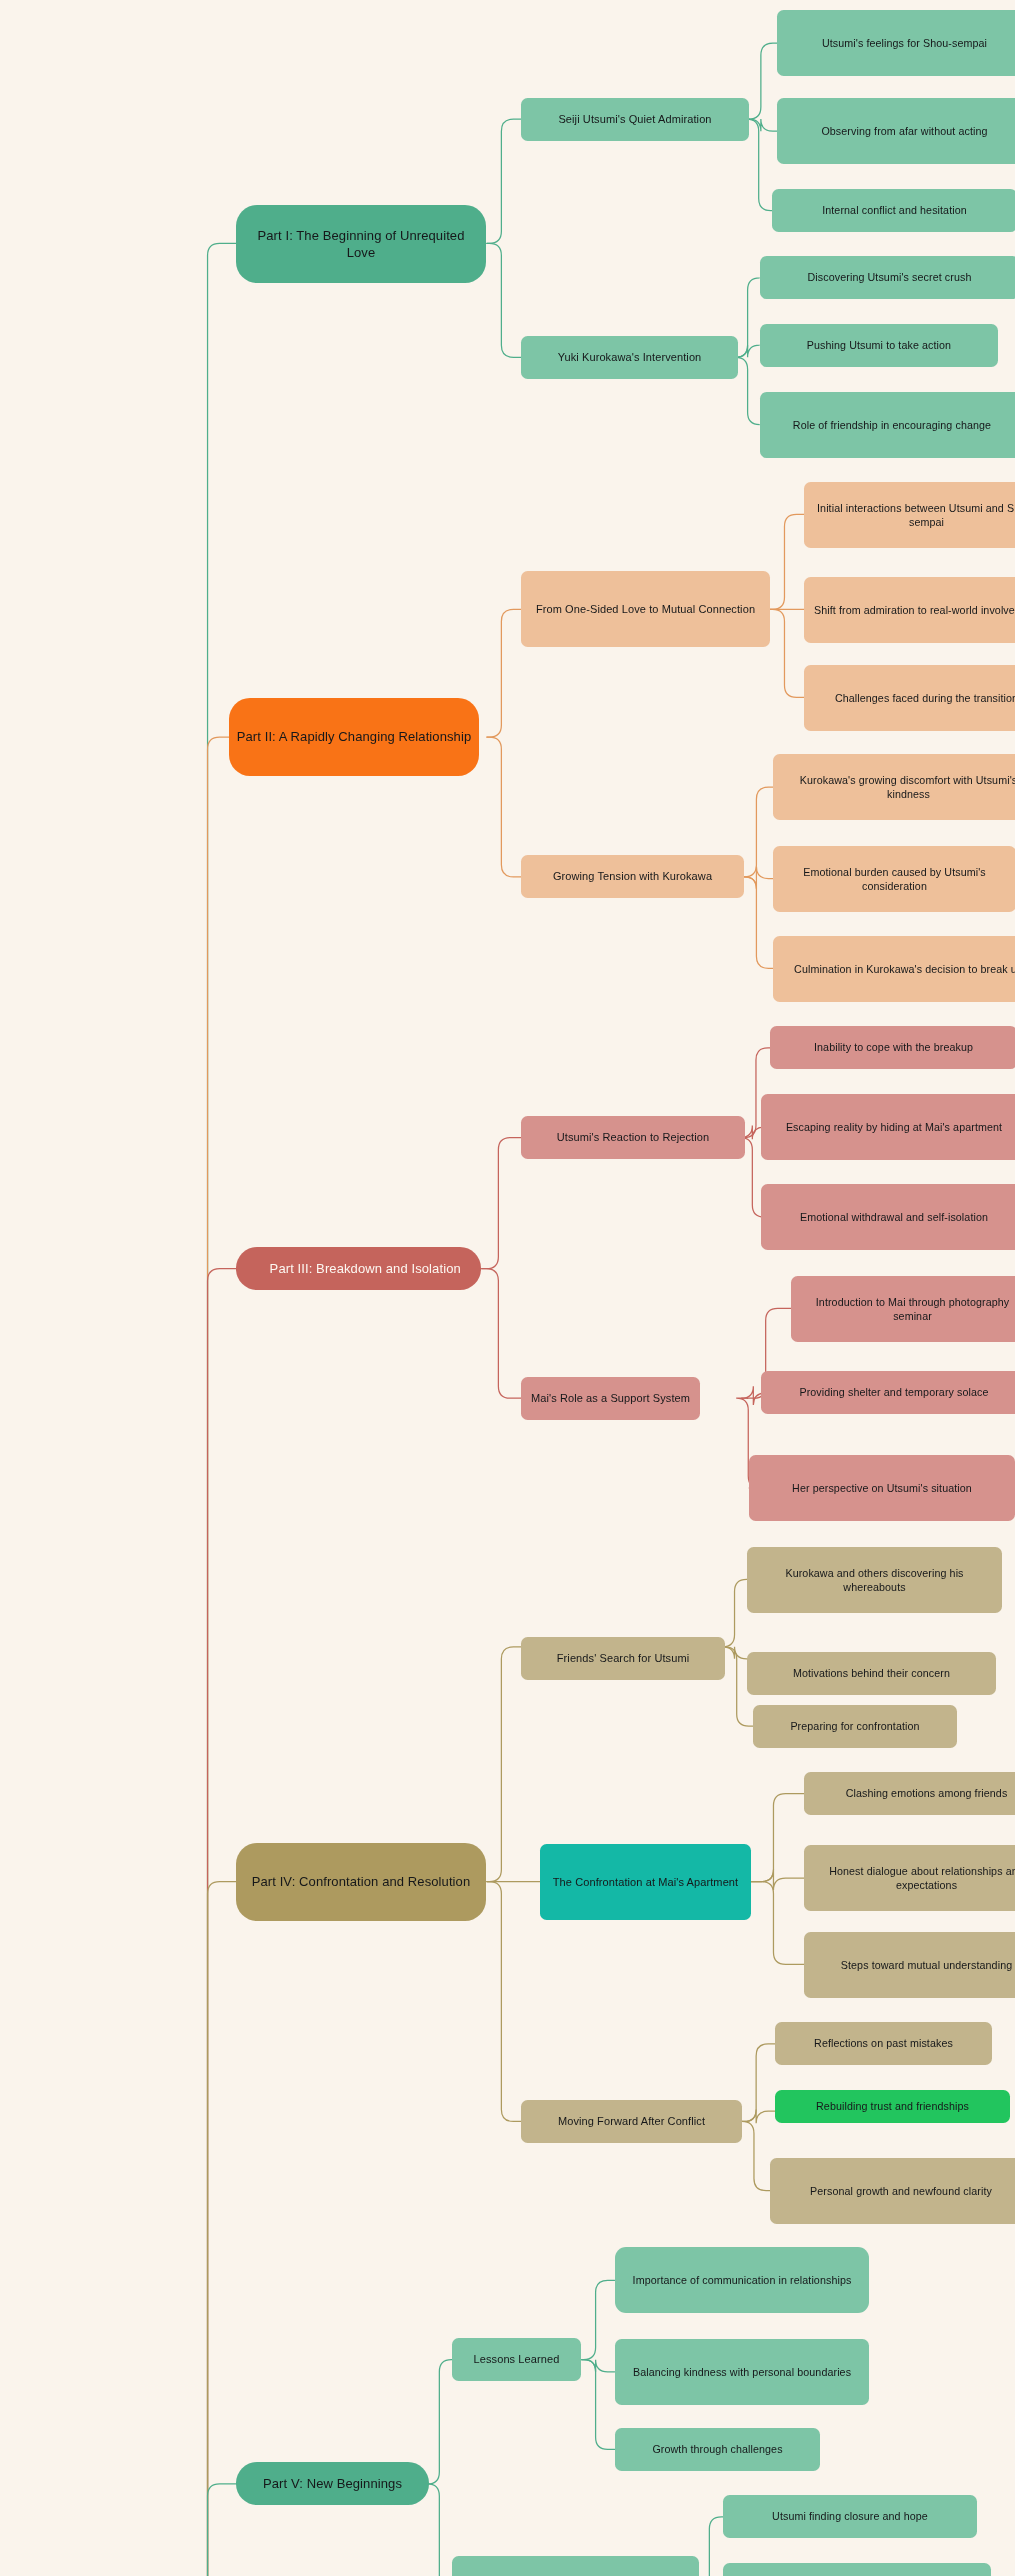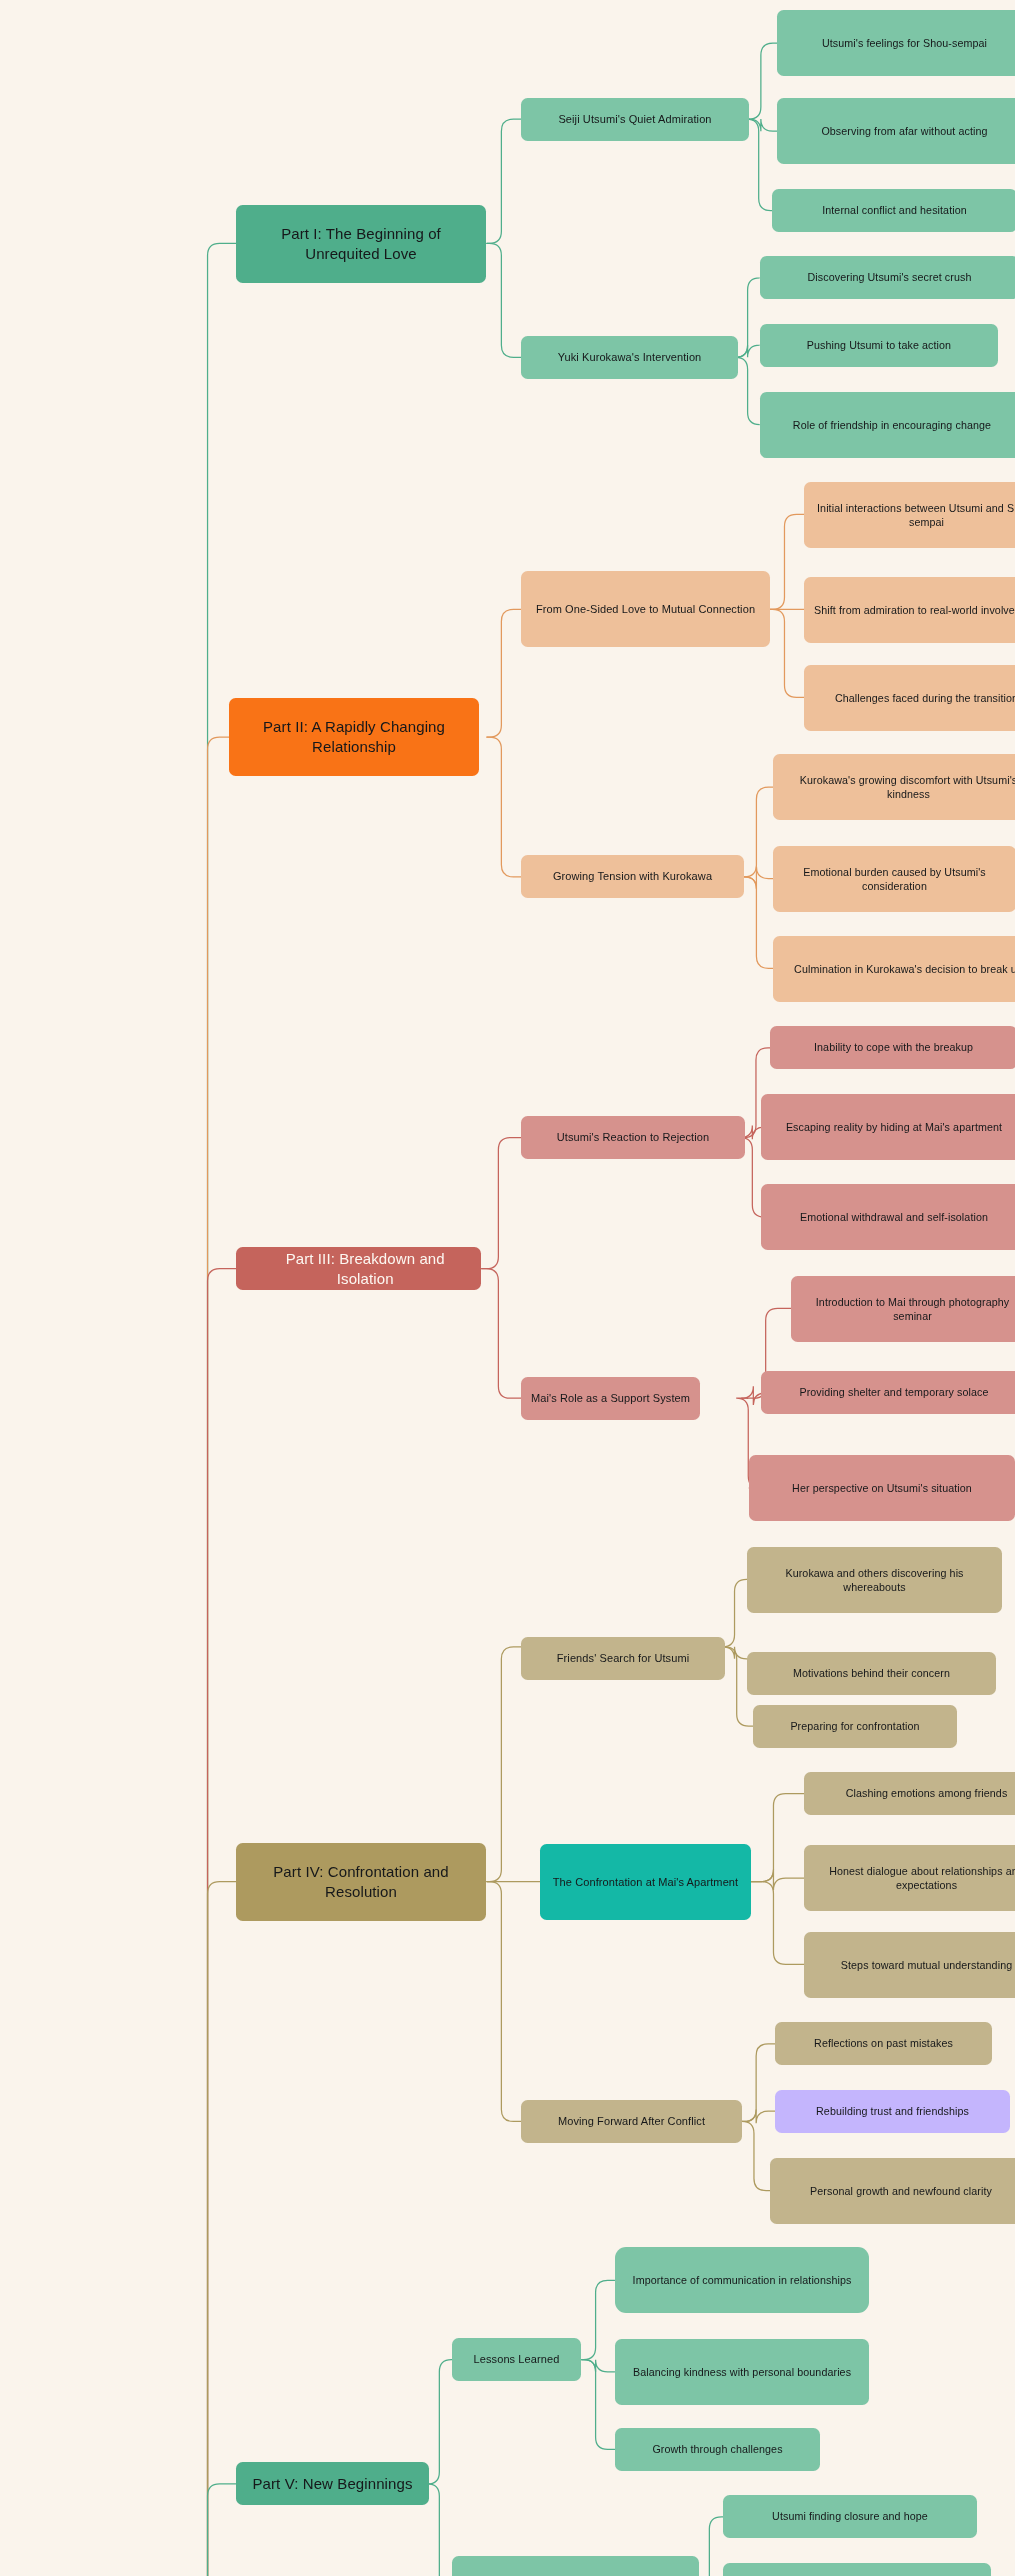--- a/index.html
+++ b/index.html
@@ -28,21 +28,21 @@
     align-items: center;
     justify-content: center;
     text-align: center;
     border-radius: 6.6px;
     line-height: 1.32;
     padding: 3px 6.6px;
     color: #16181a;
     letter-spacing: 0.1px;
     overflow: hidden;
   }
-  .node.lvl1   { font-size: 15px; }
+  .node.lvl1   { font-size: 13px; border-radius: 21px; }
   .node.lvl2   { font-size: 11px; }
   .node.lvl3   { font-size: 10.7px; }
   .node.white-text { color: #fdf8f2; }
 </style>
 </head>
 <body>
 
 <div id="mindmap-root">
   <svg id="edge-layer" viewBox="0 0 1377 3492" xmlns="http://www.w3.org/2000/svg">
       <path d="M 252.71999999999997 4178.07 L 264.84119999999996 4178.07 Q 281.22119999999995 4178.07 281.22119999999995 4161.69 L 281.22119999999995 346.32 Q 281.22119999999995 329.94 297.60119999999995 329.94 L 320.58 329.94" fill="none" stroke="#4fae8b" stroke-width="1.7" stroke-linecap="round"></path>
@@ -127,21 +127,21 @@
       <div class="node lvl2" style="left: 521px; top: 1625px; width: 204px; height: 43px; background: rgb(194, 180, 140); margin-top: 12px;">Friends' Search for Utsumi</div>
       <div class="node lvl3" style="left: 747px; top: 1547px; width: 255px; height: 66px; background: rgb(194, 180, 140);">Kurokawa and others discovering his whereabouts</div>
       <div class="node lvl3" style="left: 747px; top: 1637px; width: 249px; height: 43px; background: rgb(194, 180, 140); margin-top: 15px;">Motivations behind their concern</div>
       <div class="node lvl3" style="left: 753px; top: 1705px; width: 204px; height: 43px; background: rgb(194, 180, 140);">Preparing for confrontation</div>
       <div class="node lvl2" style="left: 540px; top: 1844px; width: 211px; height: 76px; background: #14b8a6;">The Confrontation at Mai's Apartment</div>
       <div class="node lvl3" style="left: 804px; top: 1772px; width: 245px; height: 43px; background: rgb(194, 180, 140);">Clashing emotions among friends</div>
       <div class="node lvl3" style="left: 804px; top: 1845px; width: 245px; height: 66px; background: rgb(194, 180, 140);">Honest dialogue about relationships and expectations</div>
       <div class="node lvl3" style="left: 804px; top: 1932px; width: 245px; height: 66px; background: rgb(194, 180, 140);">Steps toward mutual understanding</div>
       <div class="node lvl2" style="left: 521px; top: 2100px; width: 221px; height: 43px; background: rgb(194, 180, 140);">Moving Forward After Conflict</div>
       <div class="node lvl3" style="left: 775px; top: 2022px; width: 217px; height: 43px; background: rgb(194, 180, 140);">Reflections on past mistakes</div>
-      <div class="node lvl3" style="left: 775px; top: 2090px; width: 235px; height: 43px; background: #c4b5fd;">Rebuilding trust and friendships</div>
+      <div class="node lvl3" style="left: 775px; top: 2090px; width: 235px; height: 33px; background: #22c55e;">Rebuilding trust and friendships</div>
       <div class="node lvl3" style="left: 770px; top: 2158px; width: 262px; height: 66px; background: rgb(194, 180, 140);">Personal growth and newfound clarity</div>
       <div class="node lvl1" style="left: 236px; top: 2462px; width: 193px; height: 43px; background: rgb(79, 174, 139);">Part V: New Beginnings</div>
       <div class="node lvl2" style="left: 452px; top: 2338px; width: 129px; height: 43px; background: rgb(125, 197, 166);">Lessons Learned</div>
       <div class="node lvl3" style="left: 615px; top: 2247px; width: 254px; height: 66px; background: rgb(125, 197, 166); border-radius: 11px;">Importance of communication in relationships</div>
       <div class="node lvl3" style="left: 615px; top: 2339px; width: 254px; height: 66px; background: rgb(125, 197, 166);">Balancing kindness with personal boundaries</div>
       <div class="node lvl3" style="left: 615px; top: 2428px; width: 205px; height: 43px; background: rgb(125, 197, 166);">Growth through challenges</div>
       <div class="node lvl2" style="left: 452px; top: 2556px; width: 247px; height: 76px; background: rgb(125, 197, 166);">Future Prospects for Each Character</div>
       <div class="node lvl3" style="left: 723px; top: 2495px; width: 254px; height: 43px; background: rgb(125, 197, 166);">Utsumi finding closure and hope</div>
       <div class="node lvl3" style="left: 723px; top: 2563px; width: 268px; height: 66px; background: rgb(125, 197, 166);">Kurokawa regaining emotional balance</div>
     </div>

